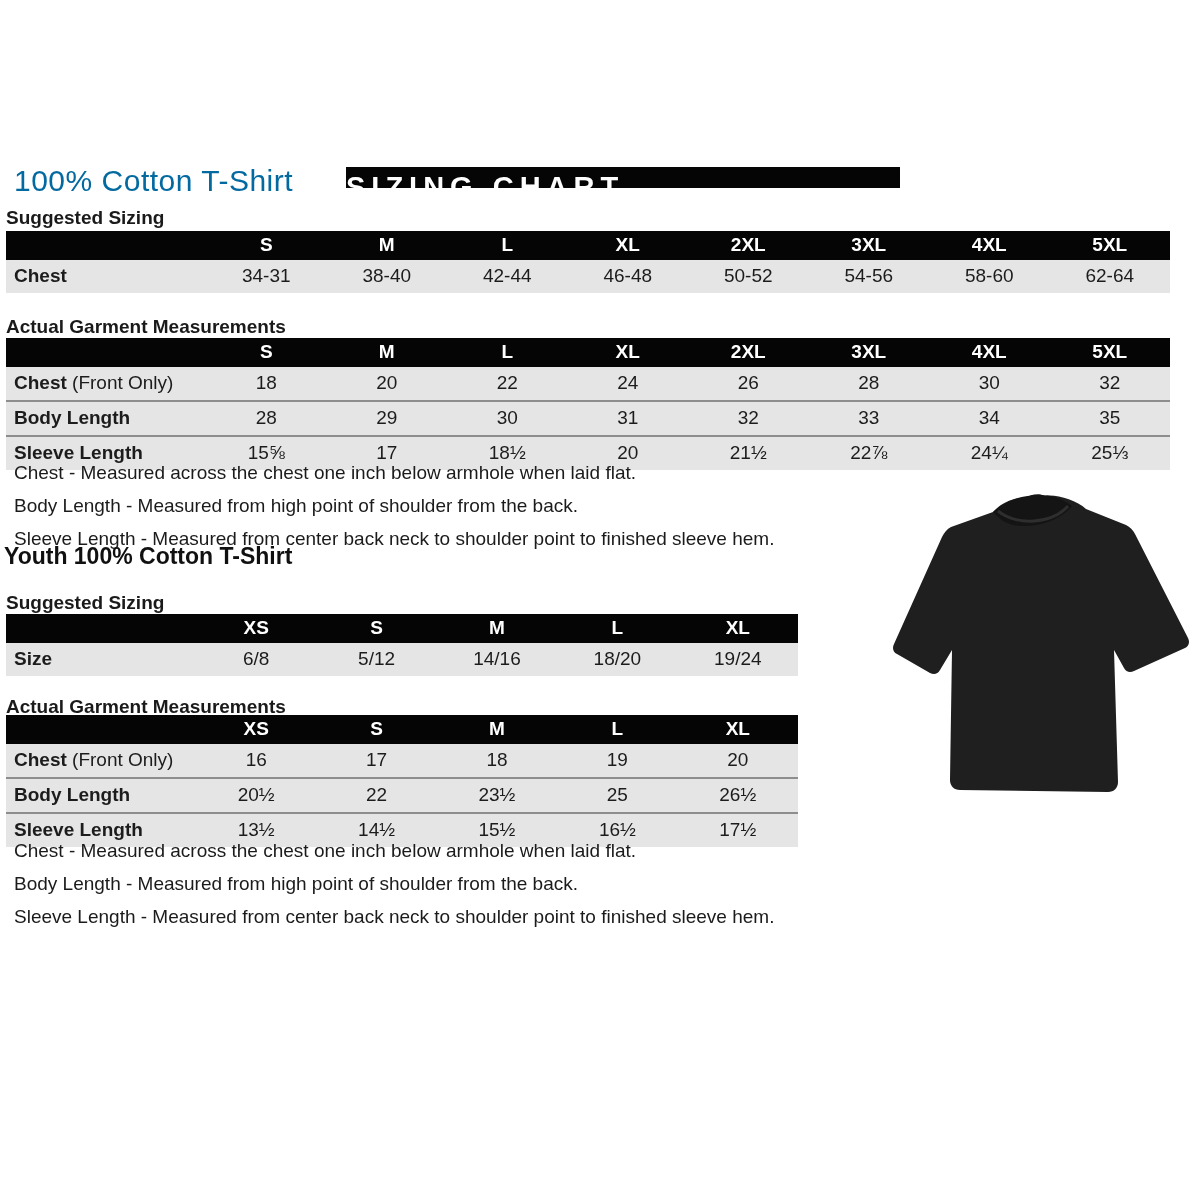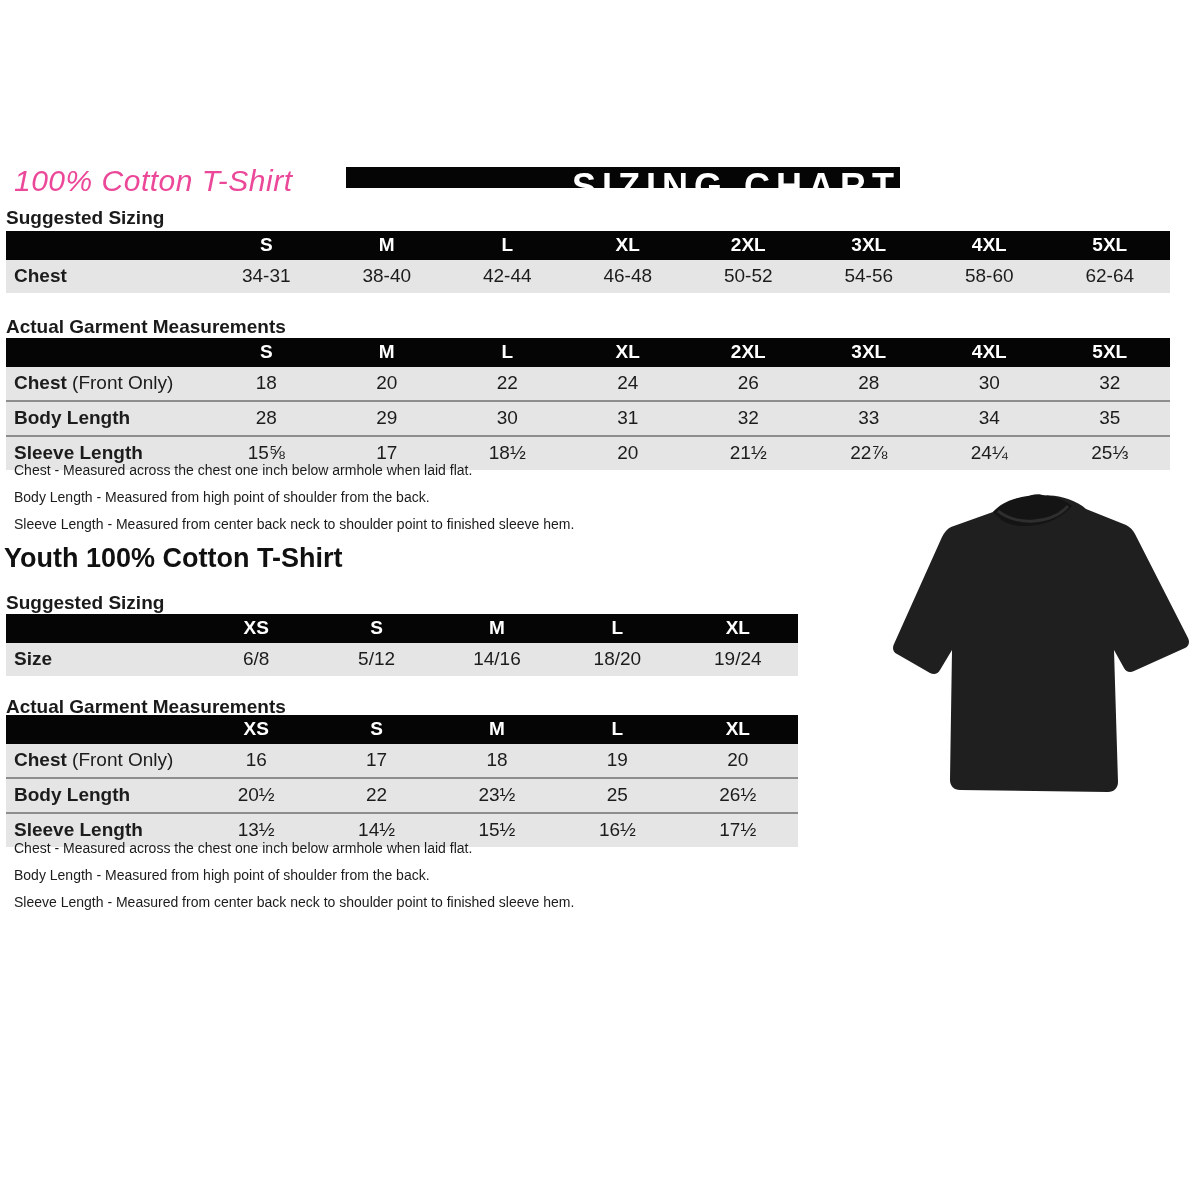--- a/index.html
+++ b/index.html
@@ -4,48 +4,48 @@
 <style>
   html,body{margin:0;padding:0;}
   body{
     width:1200px;height:1200px;background:#ffffff;
     font-family:"Liberation Sans", sans-serif;color:#111;
     position:relative;overflow:hidden;
   }
   .abs{position:absolute;}
 
   
-  .main-title{left:14px;top:164px;font-size:30px;font-weight:400;letter-spacing:0.5px;color:#ec4899;font-style:italic;}
+  .main-title{left:14px;top:164px;font-size:30px;font-weight:400;letter-spacing:0.5px;color:#0369a1;}
   .banner{
     left:346px;top:167px;width:554px;height:21px;background:#050505;
-    color:#fff;font-weight:700;font-size:36px;letter-spacing:6px;
-    text-align:right;line-height:40px;
+    color:#fff;font-weight:700;font-size:29px;letter-spacing:6px;
+    text-align:left;line-height:40px;
   }
   .section-label{font-size:19px;color:#1a1a1a;font-weight:bold;}
-  .youth-title{left:4px;top:543px;font-size:27px;font-weight:700;color:#101010;}
+  .youth-title{left:4px;top:543px;font-size:23px;font-weight:700;color:#101010;}
 
   
   table.size-table{border-collapse:collapse;table-layout:fixed;font-size:19px;color:#1c1c1c;}
   table.adult{width:1164px;}
   table.youth{width:792px;}
   table.size-table thead th{
     background:#050505;color:#ffffff;font-weight:700;font-size:19px;
     text-align:center;padding:3px 0 4px 0;
   }
   table.adult th.label-col{width:200px;}
   table.youth th.label-col{width:190px;}
   table.size-table td{
     text-align:center;padding:5px 0 6px 0;background:#e5e5e5;
   }
   table.size-table td.row-label{text-align:left;padding-left:8px;}
   table.size-table td.row-label b{font-weight:700;}
   table.size-table tbody tr:not(:last-child) td{border-bottom:2.5px solid #8d8d8d;}
 
   
-  .notes{font-size:14px;color:#1b1b1b;}
+  .notes{font-size:19px;color:#1b1b1b;}
   .notes div{margin-bottom:11px;}
 
   .tshirt{left:890px;top:492px;}
 </style>
 </head>
 <body>
 
 <div class="abs main-title">100% Cotton T-Shirt</div>
 <div class="abs banner">SIZING CHART</div>
 

